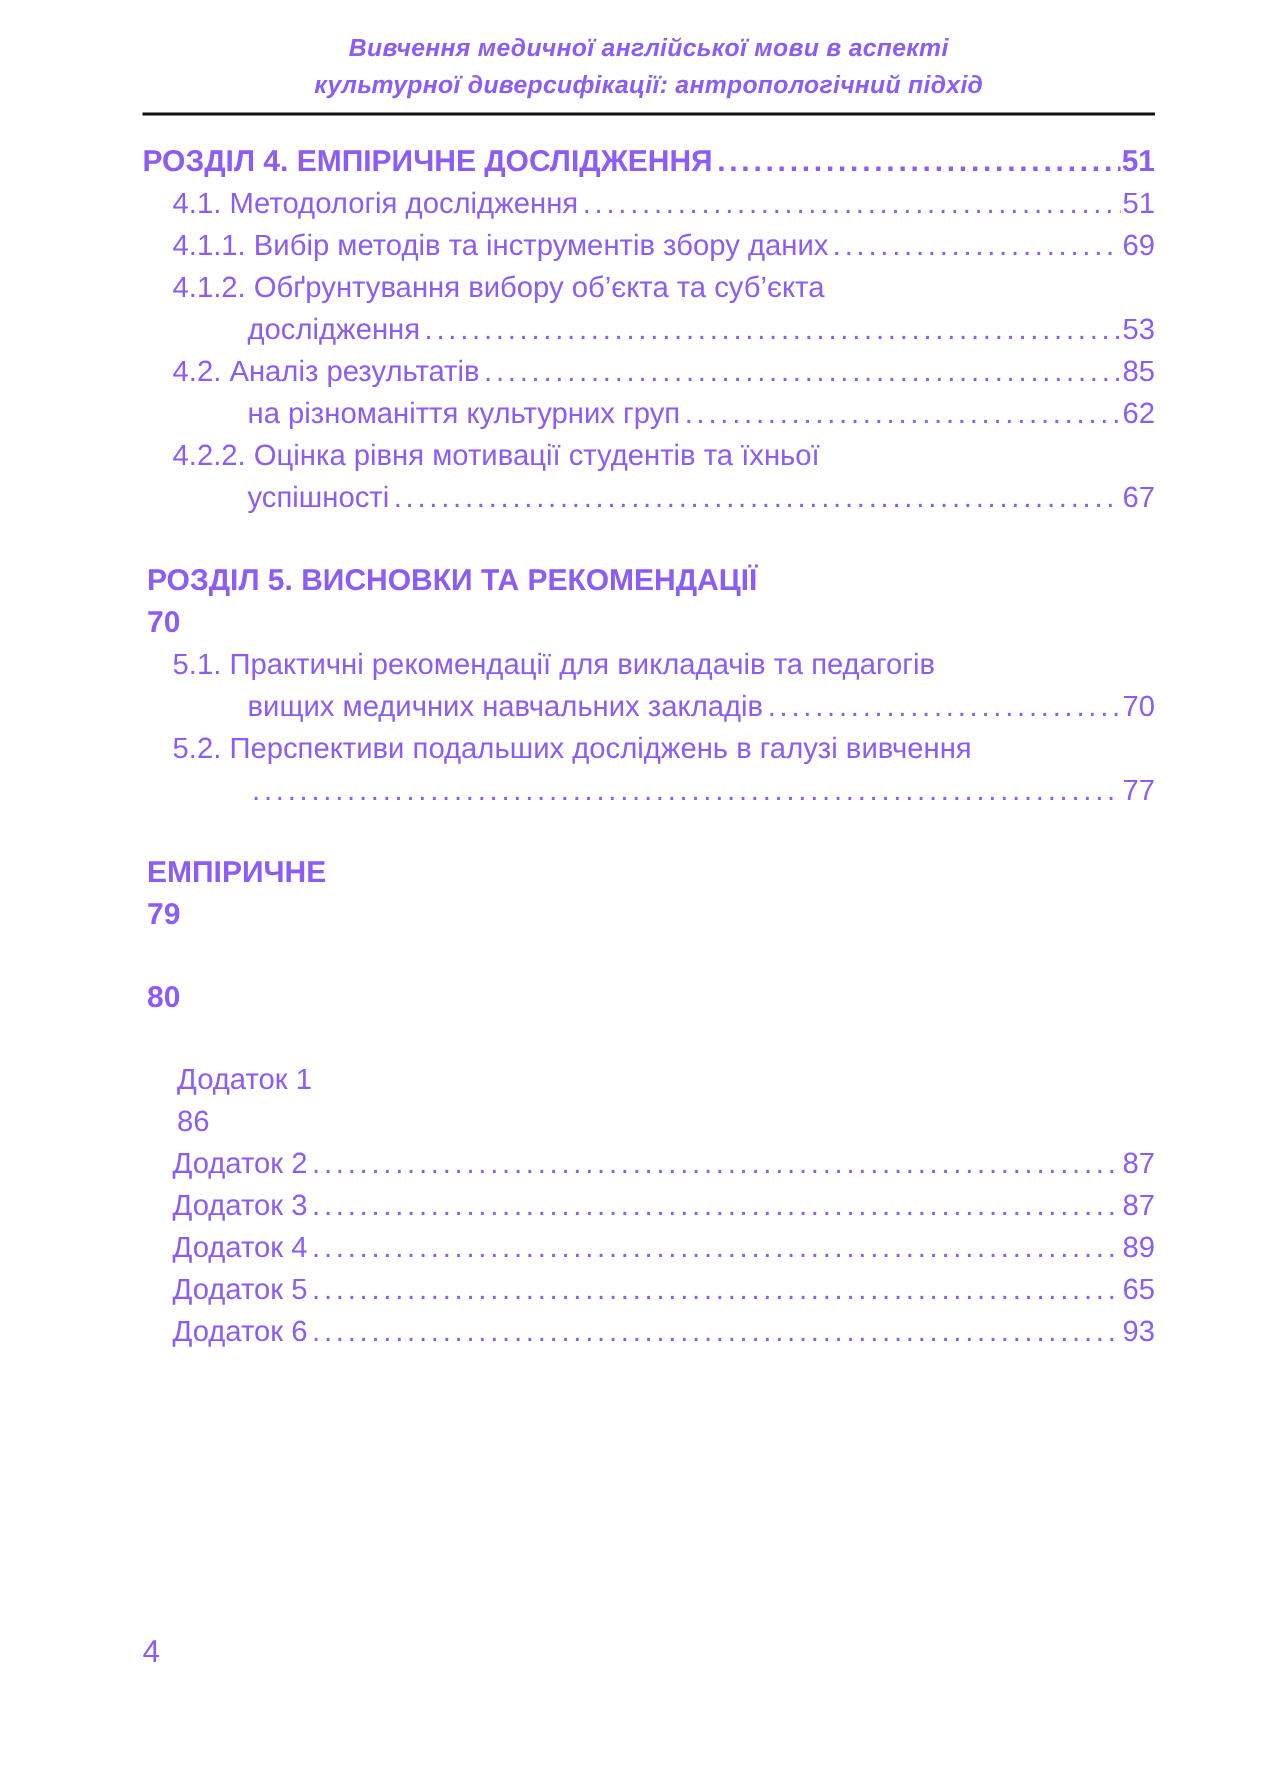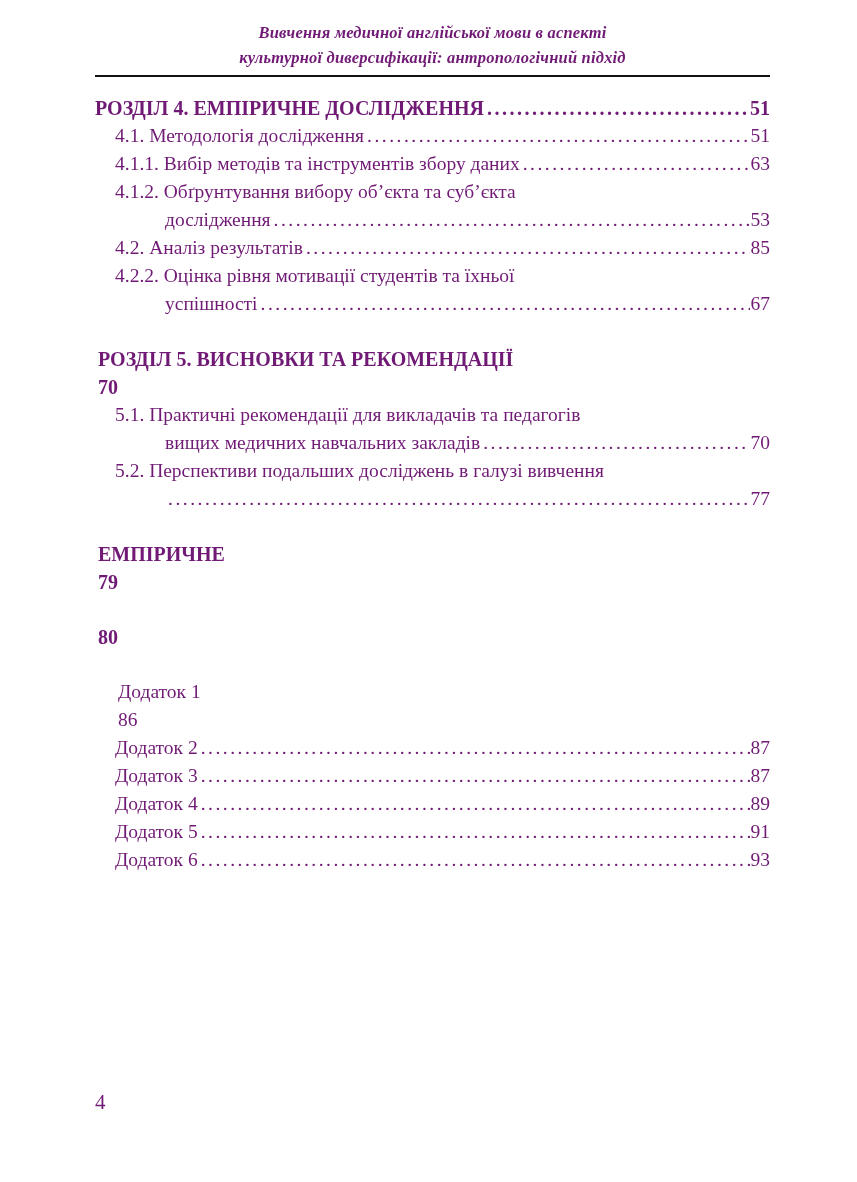--- a/index.html
+++ b/index.html
@@ -2,22 +2,22 @@
 <html lang="uk"><head>
 <meta charset="utf-8">
 <style>
   html, body { margin: 0; padding: 0; }
   body { background: #ffffff; }
   .page {
     position: relative;
     width: 857px;
     height: 1182px;
     background: #ffffff;
-    color: #701a75;
-    font-family: Liberation Serif, serif;
+    color: #8b5cf6;
+    font-family: Liberation Sans, sans-serif;
     overflow: hidden;
     box-sizing: border-box;
   }
   .running-header {
     margin: 20px 87px 0 95px;
     text-align: center;
     font-style: italic;
     font-weight: bold;
     font-size: 16.5px;
     line-height: 25px;
@@ -80,34 +80,39 @@
         <span class="toc-page">51</span>
       </div>
       <div class="toc-row level-section">
         <span class="toc-text">4.1. Методологія дослідження</span>
         <span class="leader"></span>
         <span class="toc-page">51</span>
       </div>
       <div class="toc-row level-section">
         <span class="toc-text">4.1.1. Вибір методів та інструментів збору даних</span>
         <span class="leader"></span>
-        <span class="toc-page">63</span>
+        <span class="toc-page">69</span>
       </div>
       <div class="toc-row level-section">
         <span class="toc-text">4.1.2. Обґрунтування вибору об’єкта та суб’єкта</span>
       </div>
       <div class="toc-row level-cont">
         <span class="toc-text">дослідження</span>
         <span class="leader"></span>
         <span class="toc-page">53</span>
       </div>
       <div class="toc-row level-section">
         <span class="toc-text">4.2. Аналіз результатів</span>
         <span class="leader"></span>
         <span class="toc-page">85</span>
+      </div>
+      <div class="toc-row level-cont">
+        <span class="toc-text">на різноманіття культурних груп</span>
+        <span class="leader"></span>
+        <span class="toc-page">62</span>
       </div>
       <div class="toc-row level-section">
         <span class="toc-text">4.2.2. Оцінка рівня мотивації студентів та їхньої</span>
       </div>
       <div class="toc-row level-cont">
         <span class="toc-text">успішності</span>
         <span class="leader"></span>
         <span class="toc-page">67</span>
       </div>
       <div class="toc-row level-chapter gap">
@@ -155,21 +160,21 @@
         <span class="toc-page">87</span>
       </div>
       <div class="toc-row level-section">
         <span class="toc-text">Додаток 4</span>
         <span class="leader"></span>
         <span class="toc-page">89</span>
       </div>
       <div class="toc-row level-section">
         <span class="toc-text">Додаток 5</span>
         <span class="leader"></span>
-        <span class="toc-page">91</span>
+        <span class="toc-page">65</span>
       </div>
       <div class="toc-row level-section">
         <span class="toc-text">Додаток 6</span>
         <span class="leader"></span>
         <span class="toc-page">93</span>
       </div>
     </div>
 
   <div class="page-number">4</div>
 

